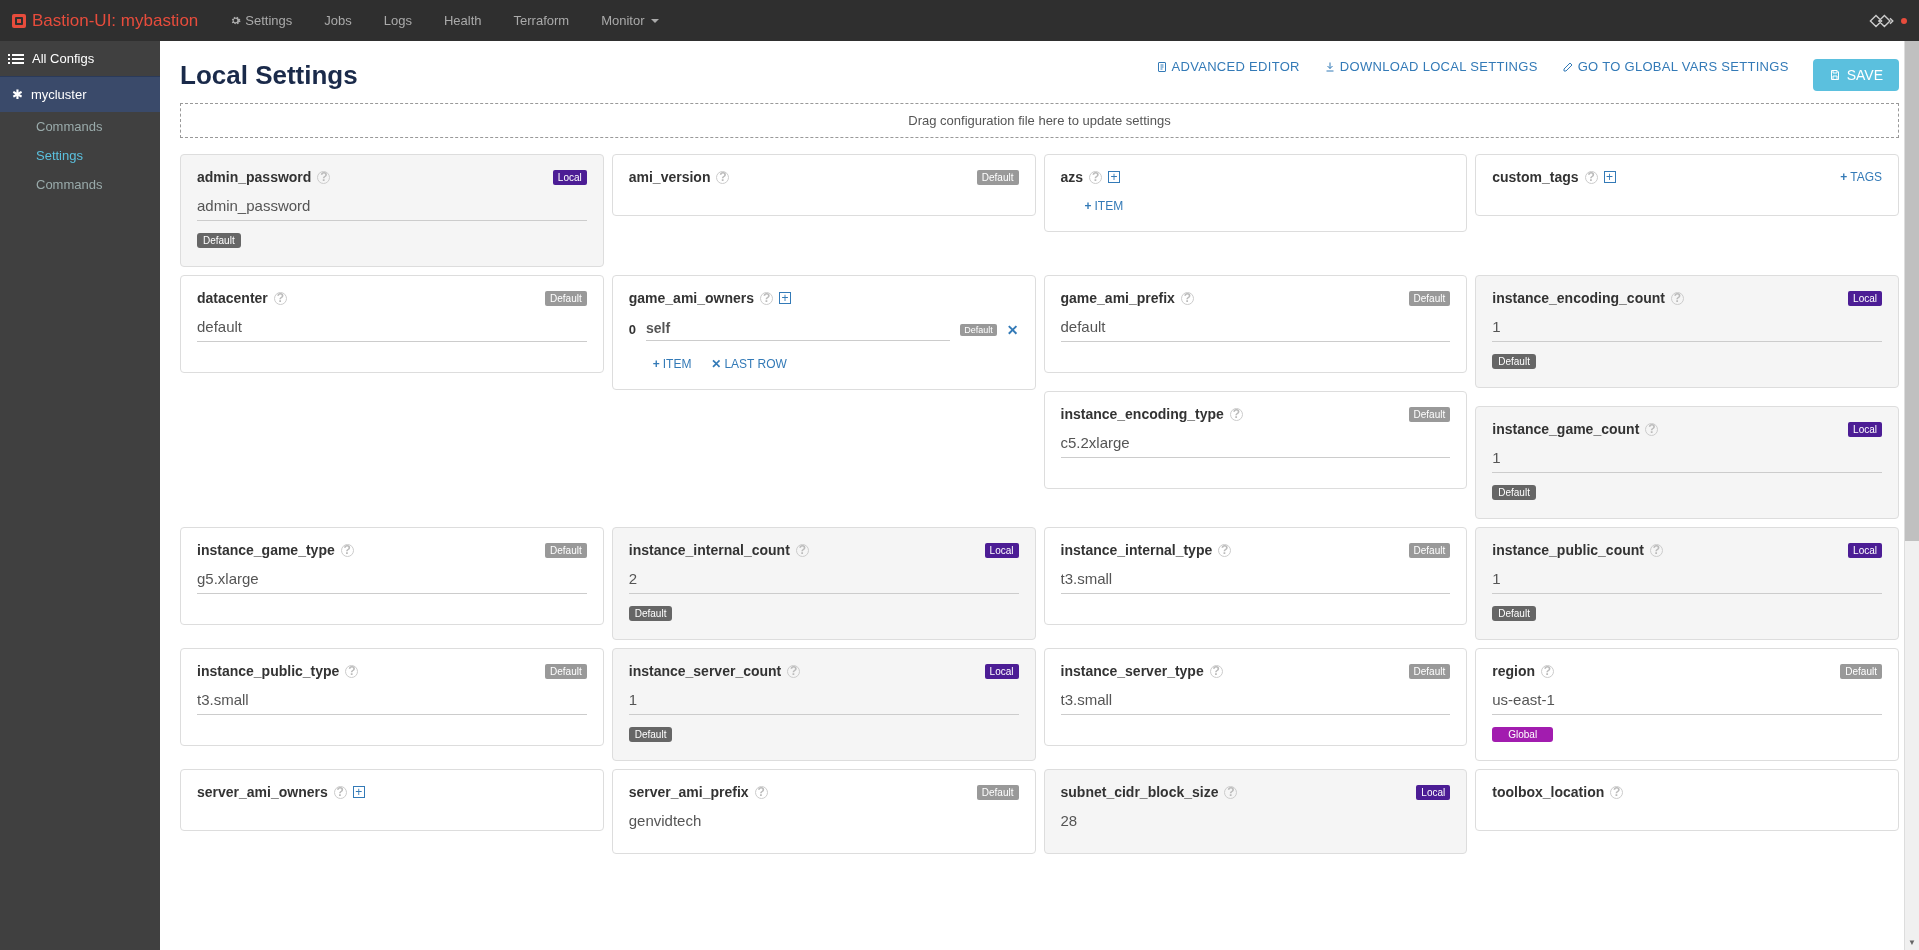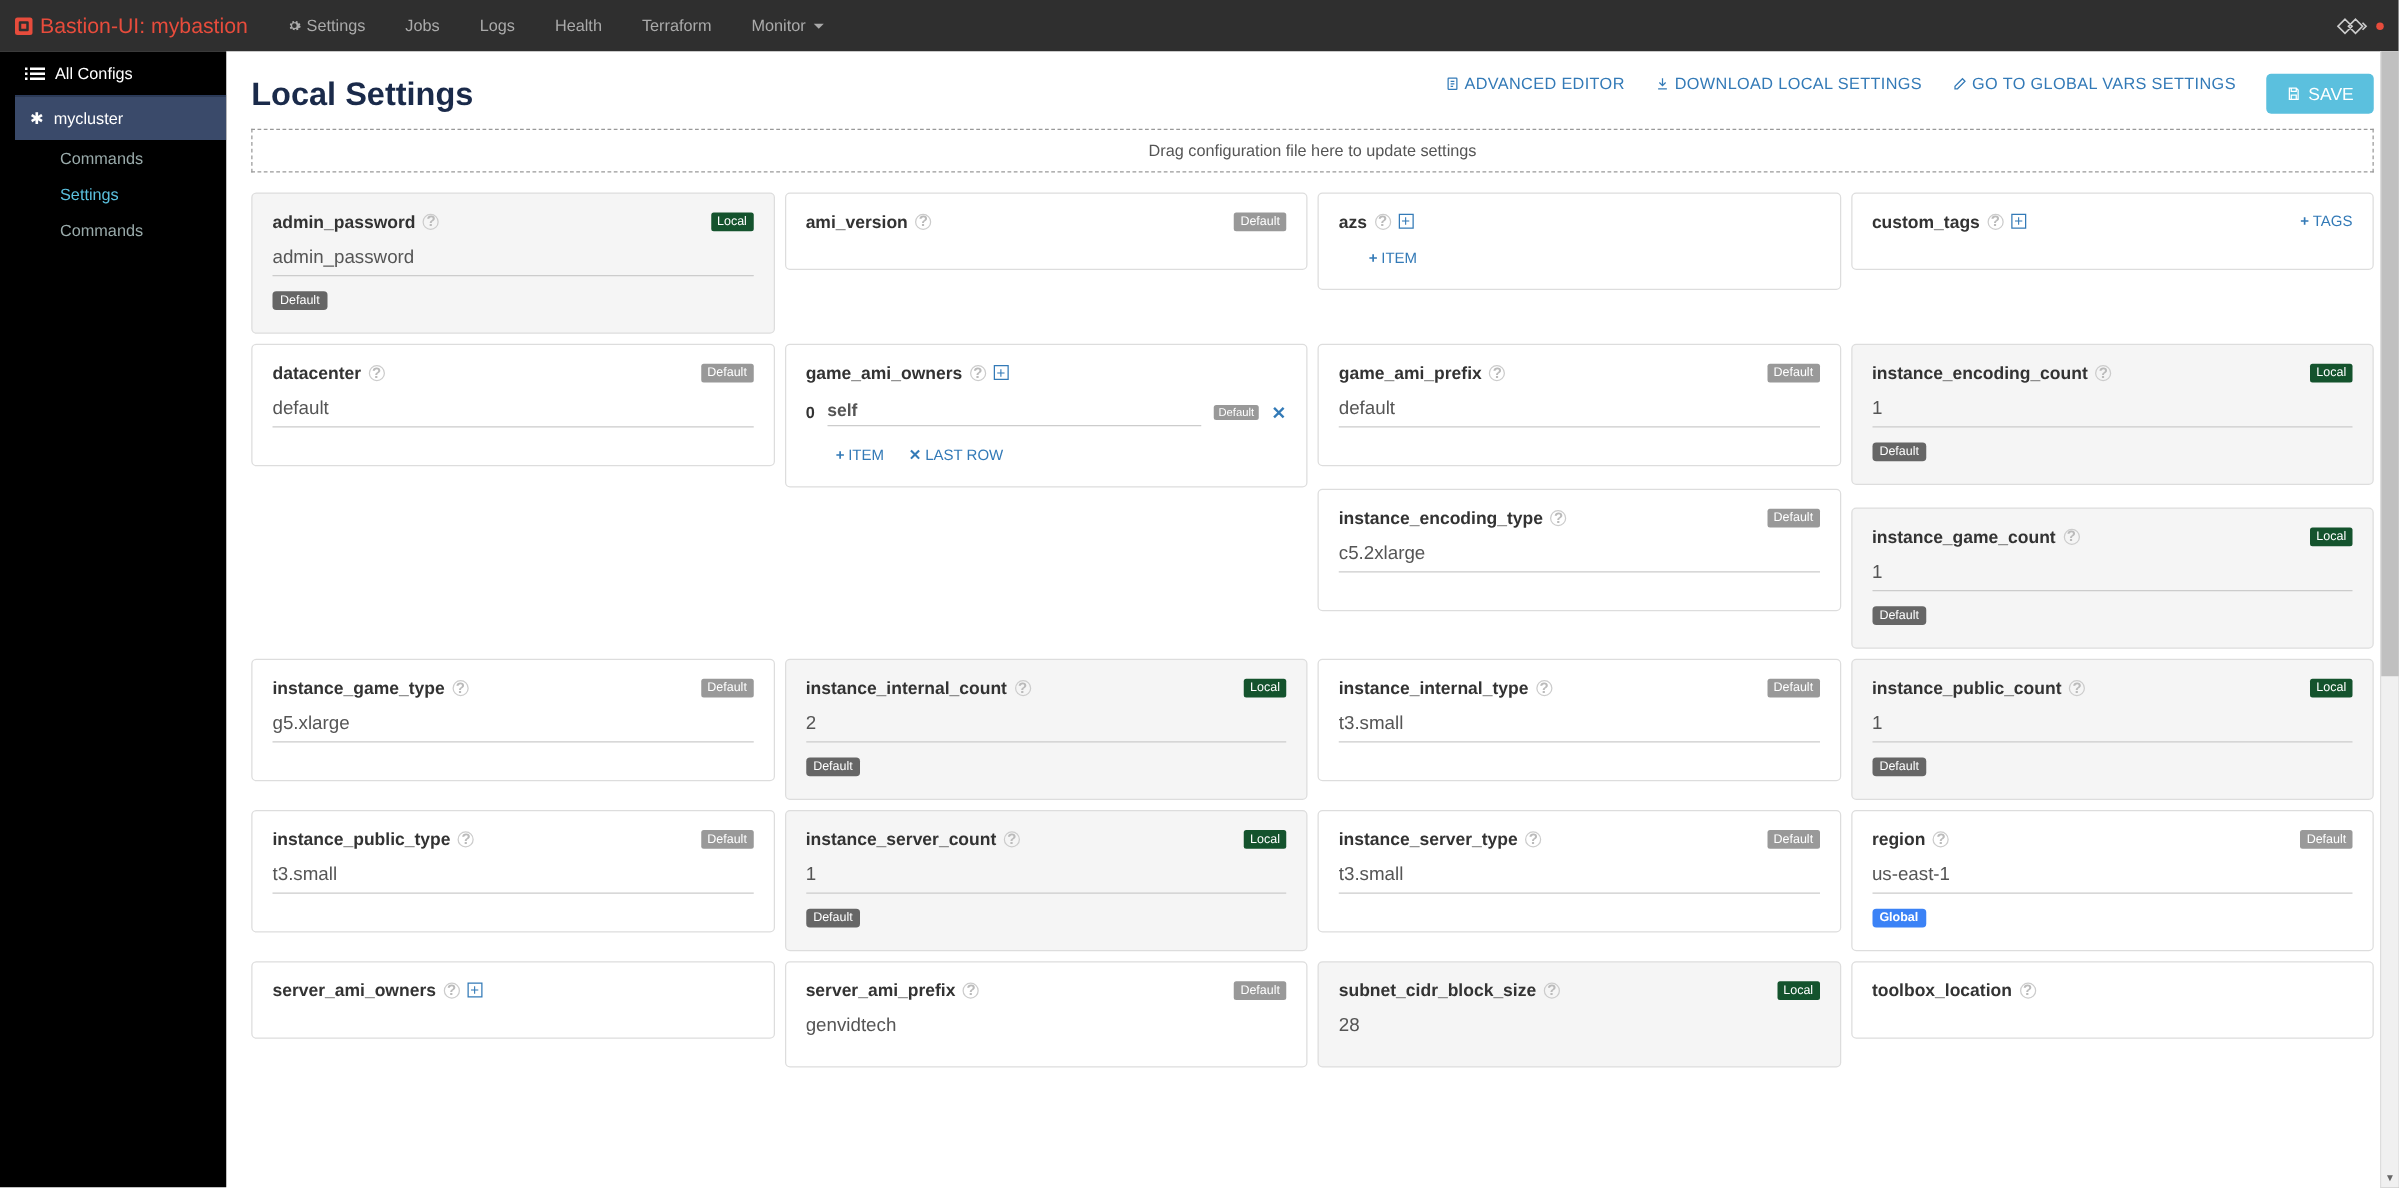--- a/index.html
+++ b/index.html
@@ -13,21 +13,21 @@
 .nav-links { display: flex; gap: 4px; }
 .nav-link { color: #aaa; padding: 11px 14px; font-size: 13px; display: flex; align-items: center; gap: 4px; cursor: pointer; }
 .caret-down { width: 0; height: 0; border-left: 4px solid transparent; border-right: 4px solid transparent; border-top: 4px solid #aaa; margin-left: 2px; }
 .nav-right { margin-left: auto; color: #ccc; display:flex; align-items:center; gap:4px; }
 .diamond-logo { width:28px; height:14px; position:relative; }
 .diamond-logo svg { width:100%; height:100%; }
 .status-dot { width:6px; height:6px; border-radius:50%; background:#e74c3c; }
 
 
 .container { display: flex; height: calc(100vh - 41px); }
-.sidebar { width: 181px; background: #000000; color: #ccc; font-size: 13px; overflow-y: auto; flex-shrink: 0; padding-left: 12px; }
+.sidebar { width: 160px; background: #404040; color: #ccc; font-size: 13px; overflow-y: auto; flex-shrink: 0; }
 .main { flex: 1; overflow-y: auto; padding: 0 20px 40px; }
 
 
 .side-hdr { padding: 10px 12px; color: #fff; display: flex; align-items: center; gap: 8px; font-weight: 500; border-bottom: 1px solid #2a3a5a; }
 .side-cluster { background: #3a4a6a; padding: 10px 12px; color: #fff; display: flex; align-items: center; gap: 8px; font-weight: 500; }
 .side-sub { padding: 7px 12px 7px 36px; color: #9aa; cursor: pointer; }
 .side-sub.active { color: #5bc0de; }
 .icon-list { display:inline-block; width:12px; height:10px; }
 .icon-list span { display:block; width:12px; height:2px; background:#fff; margin-bottom:2px; position:relative; }
 .icon-list span::before { content:''; position:absolute; left:-4px; width:2px; height:2px; background:#fff; }
@@ -44,26 +44,26 @@
 .drag-zone { border: 1px dashed #999; padding: 9px; text-align: center; color: #555; font-size: 13px; margin-bottom: 16px; }
 
 
 .grid { display: grid; grid-template-columns: repeat(4, 1fr); gap: 8px; align-items: start; }
 .card { border: 1px solid #ddd; border-radius: 4px; padding: 14px 16px 18px; background: #fff; }
 .card.default-state { background: #f5f5f5; }
 .card-head { display: flex; align-items: center; margin-bottom: 12px; gap: 6px; }
 .card-title { font-weight: 700; font-size: 14px; color: #333; }
 .help-icon { color: #bbb; font-size: 12px; width:13px; height:13px; border:1px solid #ccc; border-radius:50%; display:inline-flex; align-items:center; justify-content:center; font-weight:bold; }
 .badge { font-size: 10px; padding: 2px 5px; border-radius: 2px; color: #fff; margin-left: auto; }
-.badge-local { background: #14532d; }
+.badge-local { background: #4c1d95; }
 .badge-default { background: #999; }
 .card-input { width:100%; font-size: 15px; color: #555; padding: 0 0 6px 0; border:none; border-bottom: 1px solid #ccc; margin-bottom: 12px; background:transparent; outline:none; }
 .tag-row { display: flex; gap: 6px; }
 .tag-default { font-size: 10px; padding: 2px 6px; border-radius: 3px; background: #666; color: #fff; }
-.tag-global { font-size: 10px; padding: 2px 6px; border-radius: 3px; background: #3b82f6; color: #fff; font-weight: bold; }
+.tag-global { font-size: 10px; padding: 2px 16px; border-radius: 3px; background: #a21caf; color: #fff; }
 .plus-link { color: #337ab7; font-size: 12px; font-weight: 500; display: inline-flex; align-items: center; gap: 3px; cursor: pointer; }
 .plus-link + .plus-link { margin-left: 16px; }
 .expand-icon { color: #337ab7; font-size: 12px; cursor: pointer; width:12px; height:12px; border:1px solid #337ab7; display:inline-flex; align-items:center; justify-content:center; line-height:1; }
 .list-row { display: flex; align-items: center; gap: 10px; margin: 8px 0 14px; }
 .list-idx { font-weight: 700; font-size: 13px; }
 .list-input { flex: 1; font-size: 14px; color: #555; padding: 2px 0 4px; border: none; border-bottom: 1px solid #ccc; background:transparent; outline:none;font-weight:bold; }
 .list-badge-sm { font-size: 9px; padding: 1px 4px; border-radius: 2px; background: #999; color: #fff; }
 .list-remove { color: #337ab7; font-size: 14px; cursor: pointer; font-weight:bold; }
 .sub-actions { padding-left: 24px; margin-top: 4px; }
 .icon-sm { width:12px; height:12px; display:inline-block; }

